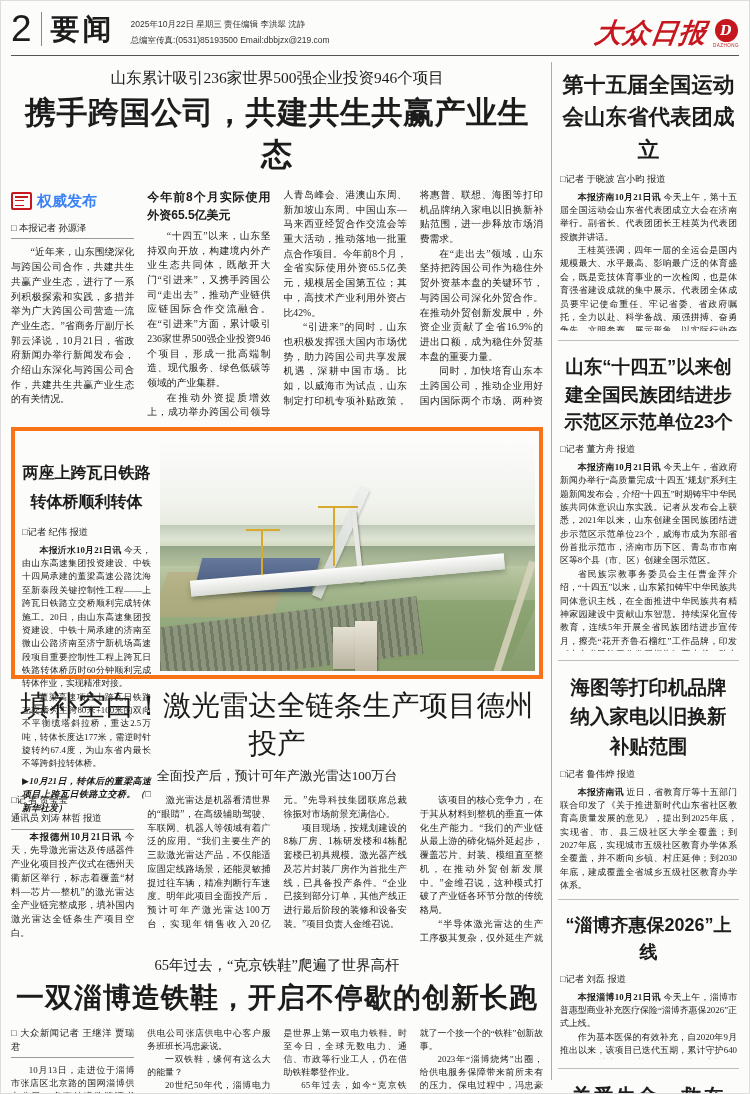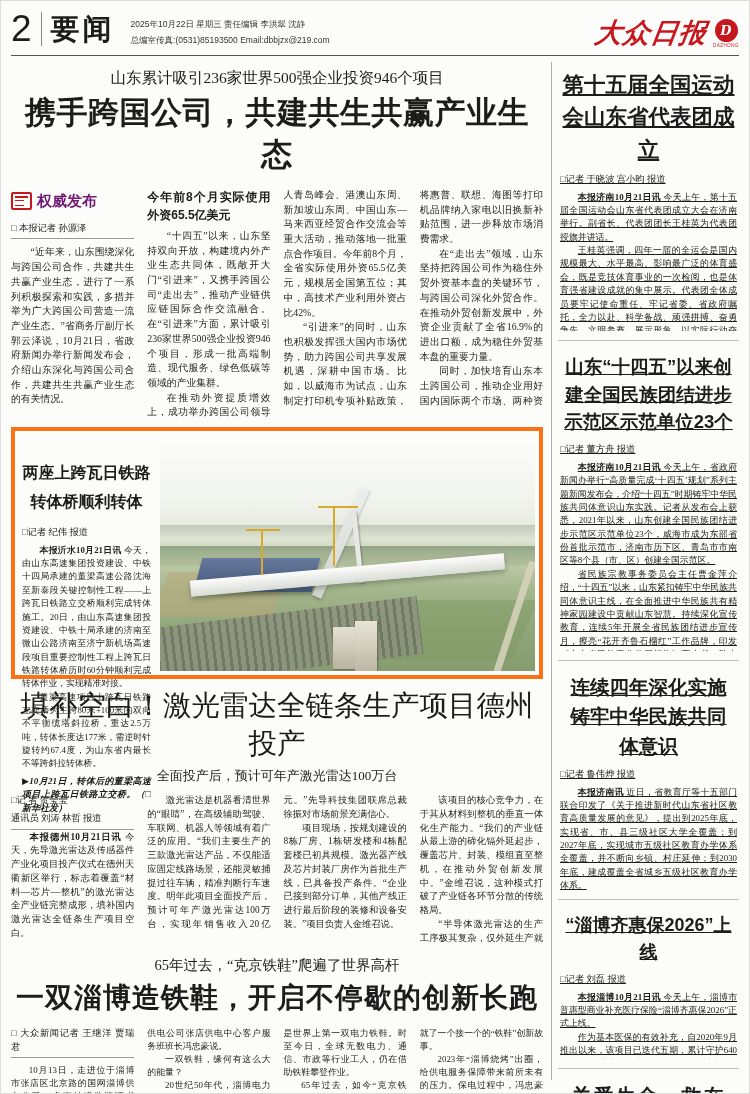--- a/index.html
+++ b/index.html
@@ -32,21 +32,21 @@
   .lead-headline{text-align:center;font-family:"Liberation Sans",sans-serif;font-size:31px;
                  font-weight:900;margin:0 0 12px;letter-spacing:.5px;}
   .lead-flow{column-count:4;column-gap:13px;height:232px;overflow:hidden;
              font-size:9.8px;line-height:1.5;text-align:justify;}
   .p{margin:0;text-indent:2em;}
   .subhead{font-family:"Liberation Sans",sans-serif;font-size:12px;font-weight:800;
            margin:6px 0 5px;text-indent:0;line-height:1.5;}
   .byline{margin:0 0 6px;text-indent:0;font-size:9.3px;color:#222;
           border-bottom:1px solid #999;padding-bottom:3px;}
   .caption{margin:4px 0 0;text-indent:0;font-weight:bold;font-style:italic;font-size:9px;line-height:1.5;}
-  .pub-label{display:flex;align-items:center;gap:5px;color:#701a75;font-weight:900;
+  .pub-label{display:flex;align-items:center;gap:5px;color:#3b82f6;font-weight:900;
              font-family:"Liberation Sans",sans-serif;font-size:15px;margin:2px 0 9px;}
   .pub-icon{width:17px;height:14px;border:2px solid #c6171e;border-radius:2px;position:relative;flex:none;}
   .pub-icon i{position:absolute;left:2px;right:2px;top:2px;height:2px;background:#c6171e;}
   .pub-icon em{position:absolute;left:2px;right:6px;bottom:2px;height:4px;border-top:1.5px solid #c6171e;border-bottom:1.5px solid #c6171e;}
   
   .band{display:flex;border:4px solid #f97316;margin-top:7px;height:252px;box-sizing:border-box;}
   .bridge-article{width:145px;flex:none;box-sizing:border-box;padding:28px 9px 4px 7px;}
   .bridge-title{font-family:"Liberation Sans",sans-serif;font-size:16px;font-weight:900;
                 text-align:center;line-height:1.8;margin:0 0 8px;}
   .bridge-flow{font-size:8.8px;line-height:1.52;text-align:justify;}
@@ -82,21 +82,21 @@
   .laser-flow .byline{border-bottom:none;margin-bottom:1px;text-align:left;}
   .laser-flow .byline:nth-of-type(2){border-bottom:1px solid #999;}
   
   .shoes{margin-top:10px;}
   .shoes-kicker{text-align:center;font-size:14.5px;margin:4px 0 4px;}
   .shoes-headline{text-align:center;font-family:"Liberation Sans",sans-serif;font-size:28px;
                   font-weight:900;margin:0 0 10px;letter-spacing:1px;}
   .shoes-flow{column-count:4;column-gap:13px;height:176px;overflow:hidden;
               font-size:8.9px;line-height:1.47;text-align:justify;}
   
-  .rart{padding:2px 2px 6px;overflow:hidden;text-decoration:underline;}
+  .rart{padding:2px 2px 6px;overflow:hidden;}
   .rtitle{text-align:center;font-family:"Liberation Sans",sans-serif;font-weight:900;
           line-height:1.5;margin:7px 2px 7px;}
   .rt1{font-size:21.5px;}
   .rt2{font-size:18.5px;}
   .rt3{font-size:19.5px;}
   .rt4{font-size:18px;}
   .rt5{font-size:20px;letter-spacing:2px;}
   .rflow{font-size:8.9px;line-height:1.5;text-align:justify;overflow:hidden;}
   .rflow .byline{border-bottom:none;margin-bottom:1px;}
   .rf1{height:158px;}
@@ -236,21 +236,21 @@
         <h2 class="rtitle rt2">山东“十四五”以来创建全国民族团结进步示范区示范单位23个</h2>
         <div class="rflow rf2">
             <p class="byline">□记者  董方舟  报道</p>
             <p class="p"><b>本报济南10月21日讯</b>  今天上午，省政府新闻办举行“高质量完成‘十四五’规划”系列主题新闻发布会，介绍“十四五”时期铸牢中华民族共同体意识山东实践。记者从发布会上获悉，2021年以来，山东创建全国民族团结进步示范区示范单位23个，威海市成为东部省份首批示范市，济南市历下区、青岛市市南区等8个县（市、区）创建全国示范区。</p>
             <p class="p">省民族宗教事务委员会主任曹金萍介绍，“十四五”以来，山东紧扣铸牢中华民族共同体意识主线，在全面推进中华民族共有精神家园建设中贡献山东智慧。持续深化宣传教育，连续5年开展全省民族团结进步宣传月，擦亮“花开齐鲁石榴红”工作品牌，印发《山东省民族工作发展报告》蓝皮书，助力共有精神家园建设；依托博物馆等打造18处省级、157处市级“铸牢”教育实践基地，建设“红石榴”社区632个、学校377所、企业196个、主题公园和广场354处；创新活动形式，连续四年深化实施铸牢中华民族共同体意识“十大行动”。</p>
           </div>
       </article>
       <div class="rdiv"></div>
 
       <article class="rart">
-        <h2 class="rtitle rt3">连续四年深化实施铸牢中华民族共同体意识</h2>
+        <h2 class="rtitle rt3">海图等打印机品牌纳入家电以旧换新补贴范围</h2>
         <div class="rflow rf3">
             <p class="byline">□记者  鲁伟烨  报道</p>
             <p class="p"><b>本报济南讯</b>  近日，省教育厅等十五部门联合印发了《关于推进新时代山东省社区教育高质量发展的意见》，提出到2025年底，实现省、市、县三级社区大学全覆盖；到2027年底，实现城市五级社区教育办学体系全覆盖，并不断向乡镇、村庄延伸；到2030年底，建成覆盖全省城乡五级社区教育办学体系。</p>
           </div>
       </article>
       <div class="rdiv"></div>
 
       <article class="rart">
         <h2 class="rtitle rt4">“淄博齐惠保2026”上线</h2>
         <div class="rflow rf4">

